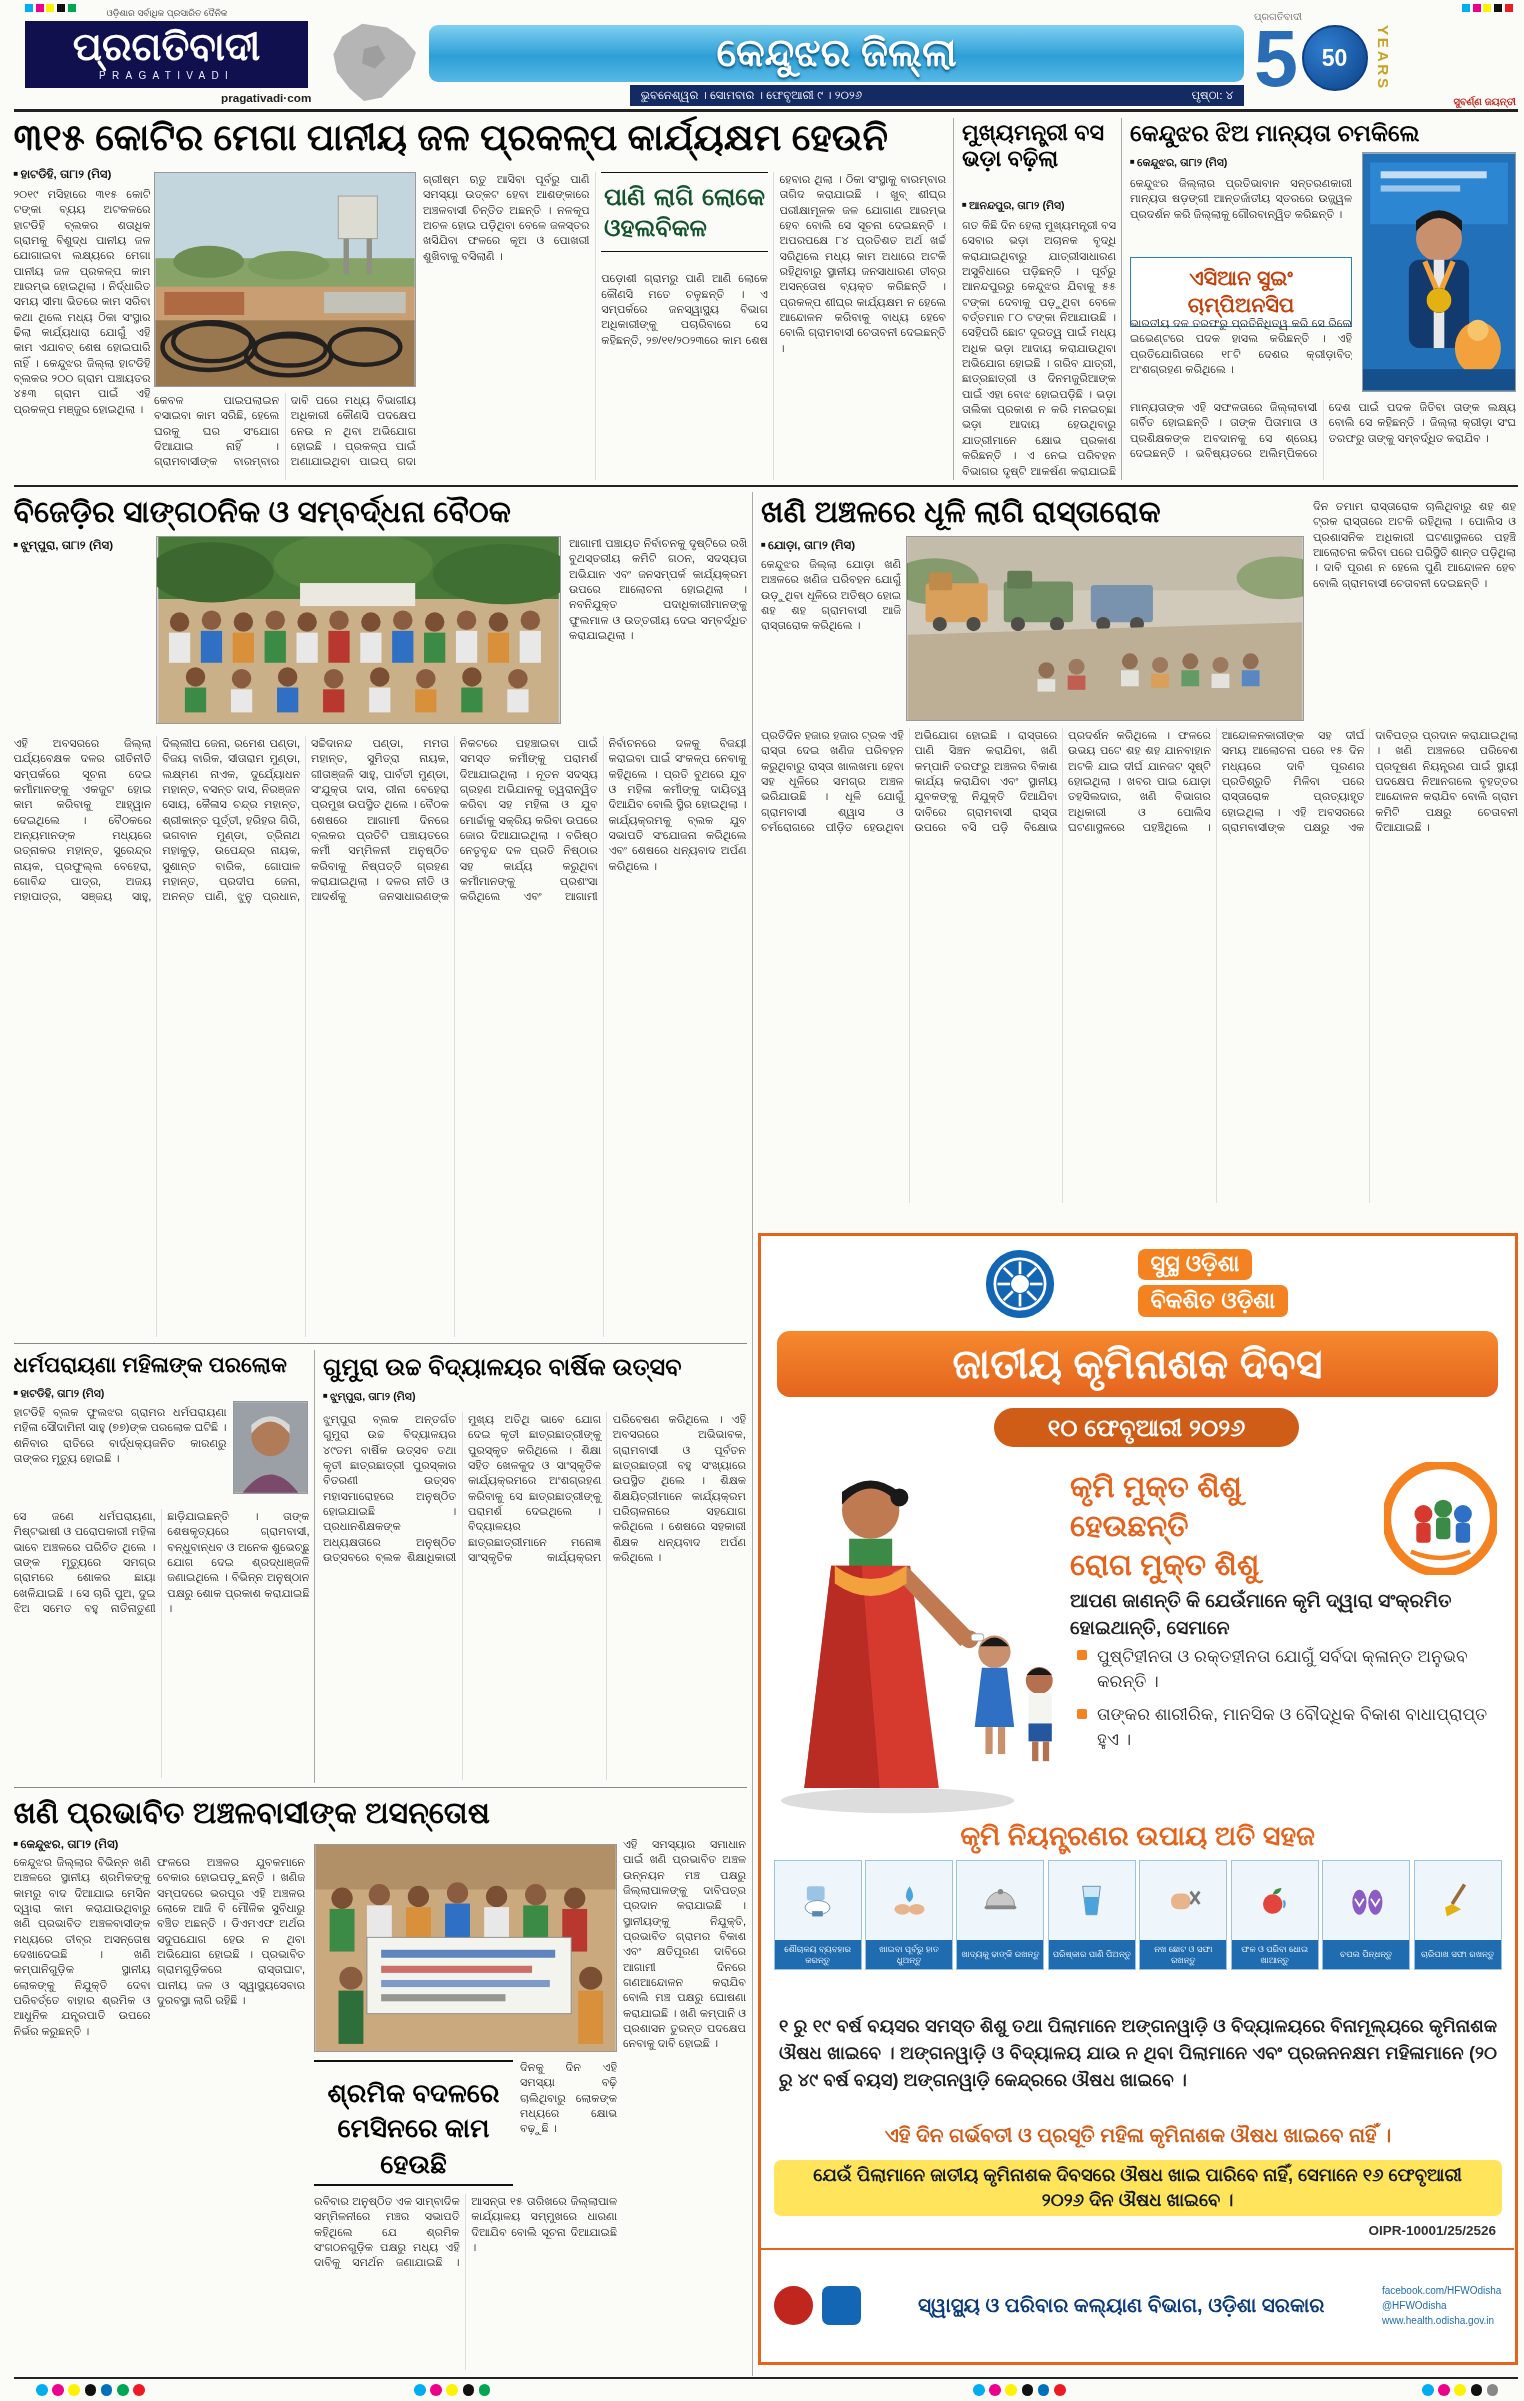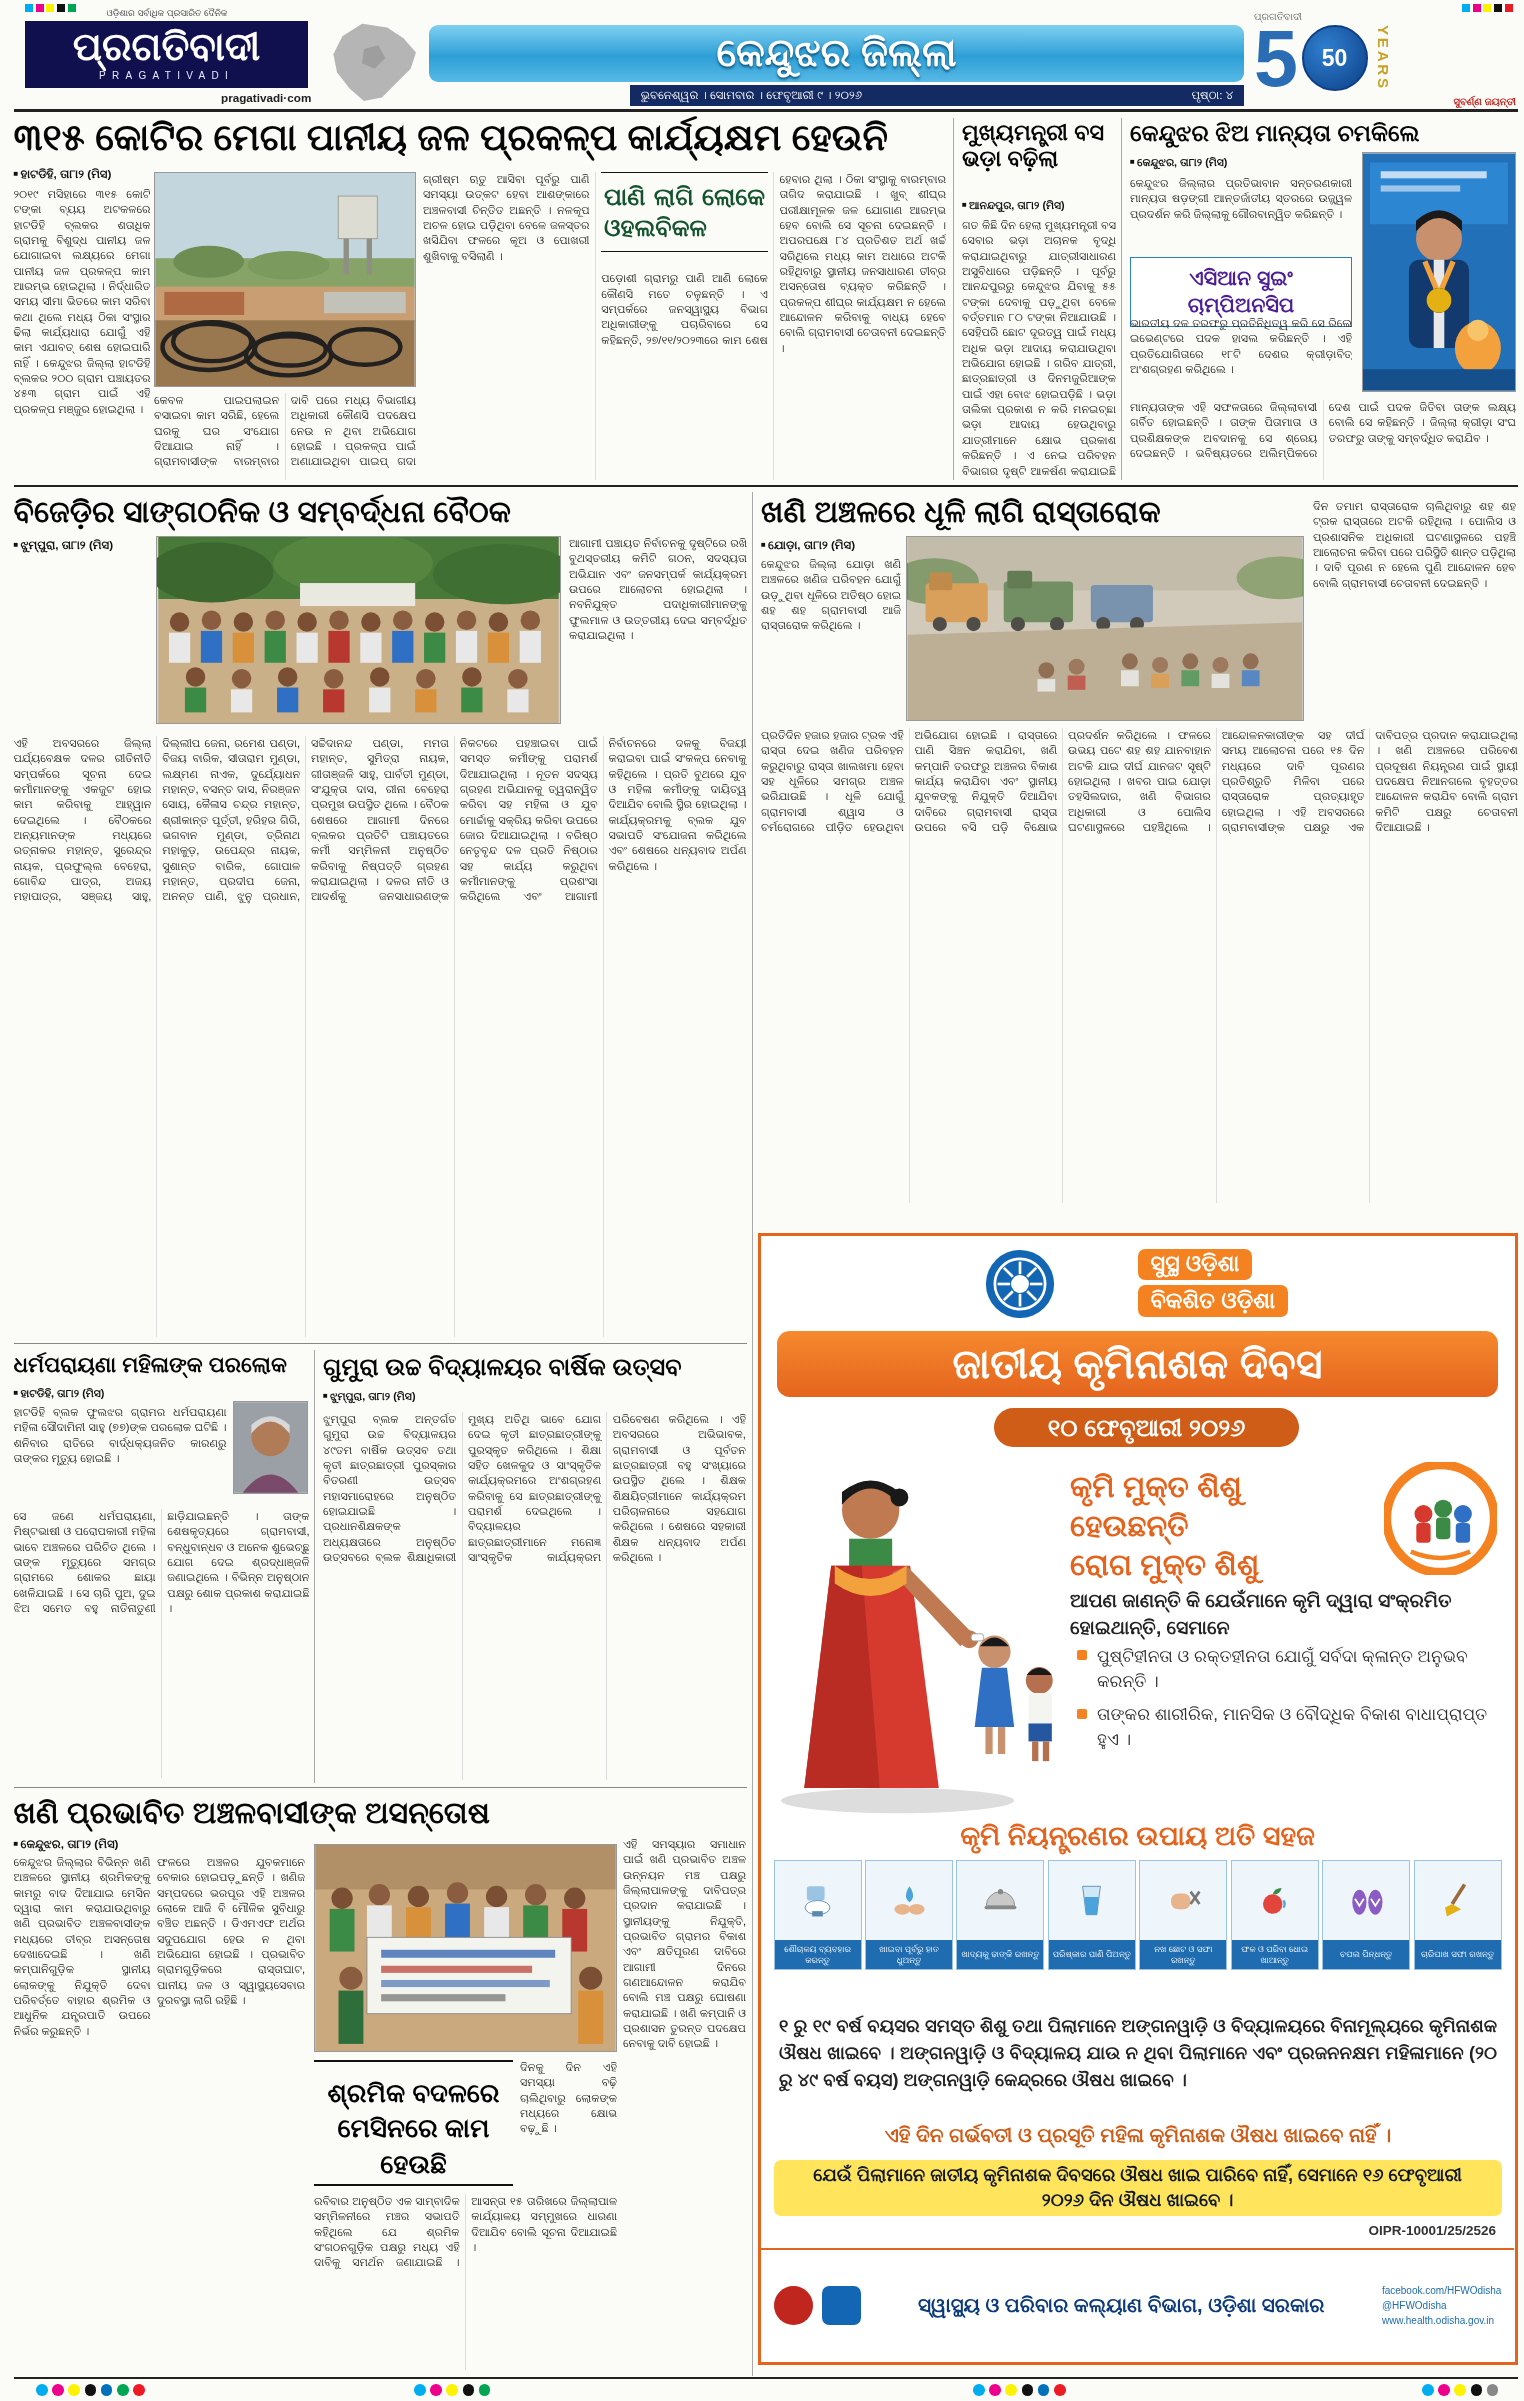--- a/index.html
+++ b/index.html
@@ -11,21 +11,21 @@
   .byline::before{content:"\25A0\00a0";font-size:8px;vertical-align:1.8px;color:#111;}
   .body-text{font-size:11.2px;line-height:1.37;text-align:justify;color:#1c1c1c;overflow:hidden;}
   .cols-2{column-count:2;column-gap:11.7px;column-rule:0.9px solid #ddd;}
   .cols-3{column-count:3;column-gap:11.7px;column-rule:0.9px solid #ddd;}
   .cols-5{column-count:5;column-gap:10.8px;column-rule:0.9px solid #ddd;}
   .vrule{position:absolute;width:0.9px;background:#a9a9a9;}
   .hrule{position:absolute;background:#222;}
   .photo{position:absolute;overflow:hidden;background:#cfd4d8;border:0.9px solid #999;}
   .photo svg{display:block;width:100%;height:100%;}
   .inset-lead{border-top:1.8px solid #111;border-bottom:1.8px solid #111;padding:8px 2.7px;font-size:24px;font-weight:bold;line-height:1.3;margin:19px 0;break-inside:avoid;color:#14532d;}
-  .box-blue{border:1.8px solid #2a7fc1;padding:7.2px 5.4px;font-size:20.6px;font-weight:bold;text-align:center;color:#4c1d95;line-height:1.3;background:#fff;}
+  .box-blue{border:1.8px solid #2a7fc1;padding:7.2px 5.4px;font-size:20.6px;font-weight:bold;text-align:center;color:#c2410c;line-height:1.3;background:#fff;}
   .inset-mine{border-top:2.7px solid #111;border-bottom:2.7px solid #111;font-size:26px;font-weight:bold;line-height:1.35;padding:14.4px 5.4px;text-align:center;color:#000;}
   
   .logo-block{background:#10104f;display:flex;flex-direction:column;align-items:center;justify-content:center;}
   .logo-odia{color:#fff;font-size:39px;font-weight:bold;line-height:1;}
   .logo-latin{color:#e8e8ff;font-size:10px;letter-spacing:6.3px;margin-top:3.6px;}
   .district-banner{background:linear-gradient(180deg,#7fd0f0 0%,#2d9fd6 55%,#57b9e6 100%);border-radius:9px;display:flex;align-items:center;justify-content:center;}
   .district-banner span{color:#fff;font-size:39px;font-weight:bold;text-shadow:0 1.8px 2.7px #0b4d75;}
   .dateline{background:#132a63;color:#fff;font-size:11.7px;display:flex;align-items:center;justify-content:space-between;padding:0 10.8px;}
   
   .ad{position:absolute;border:3.6px solid #e4641e;background:#fff;margin-top:20px;}

